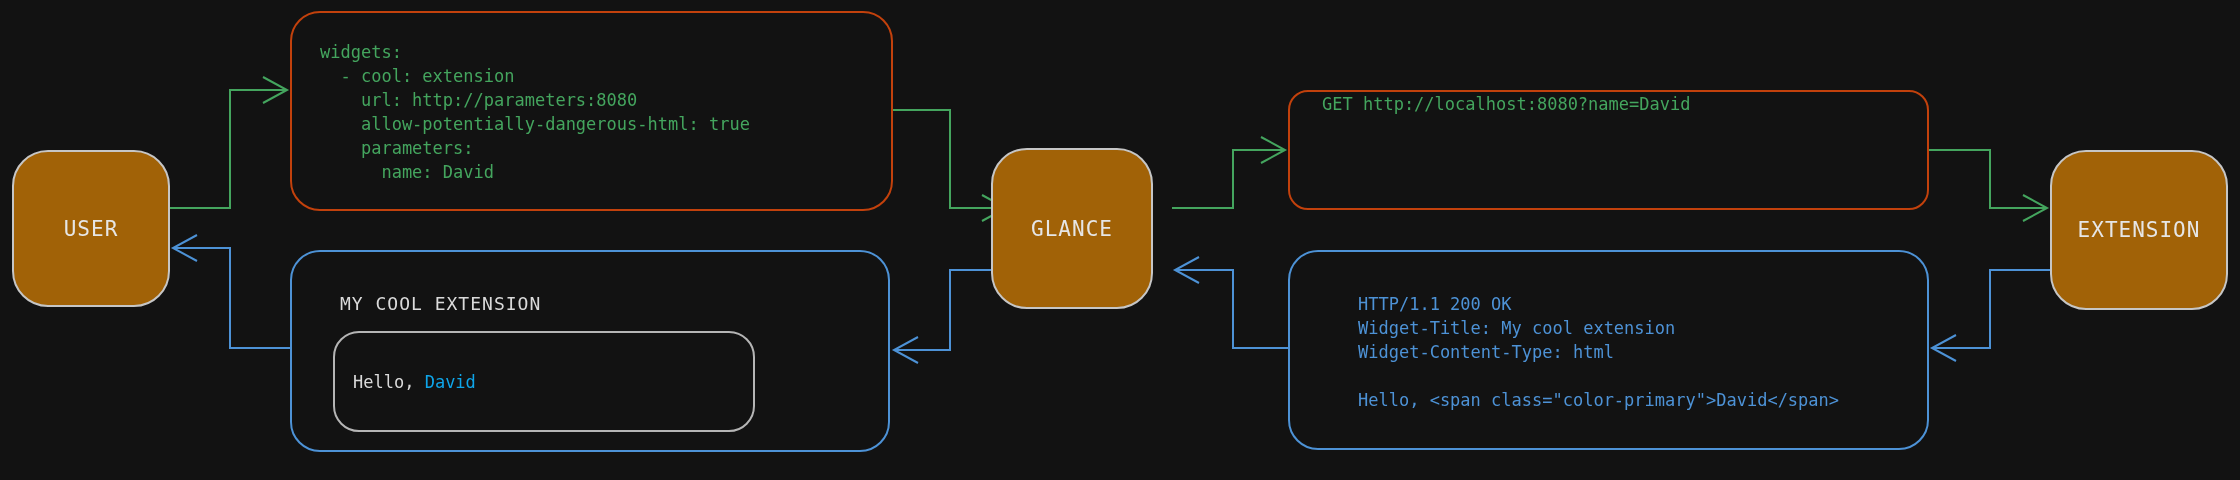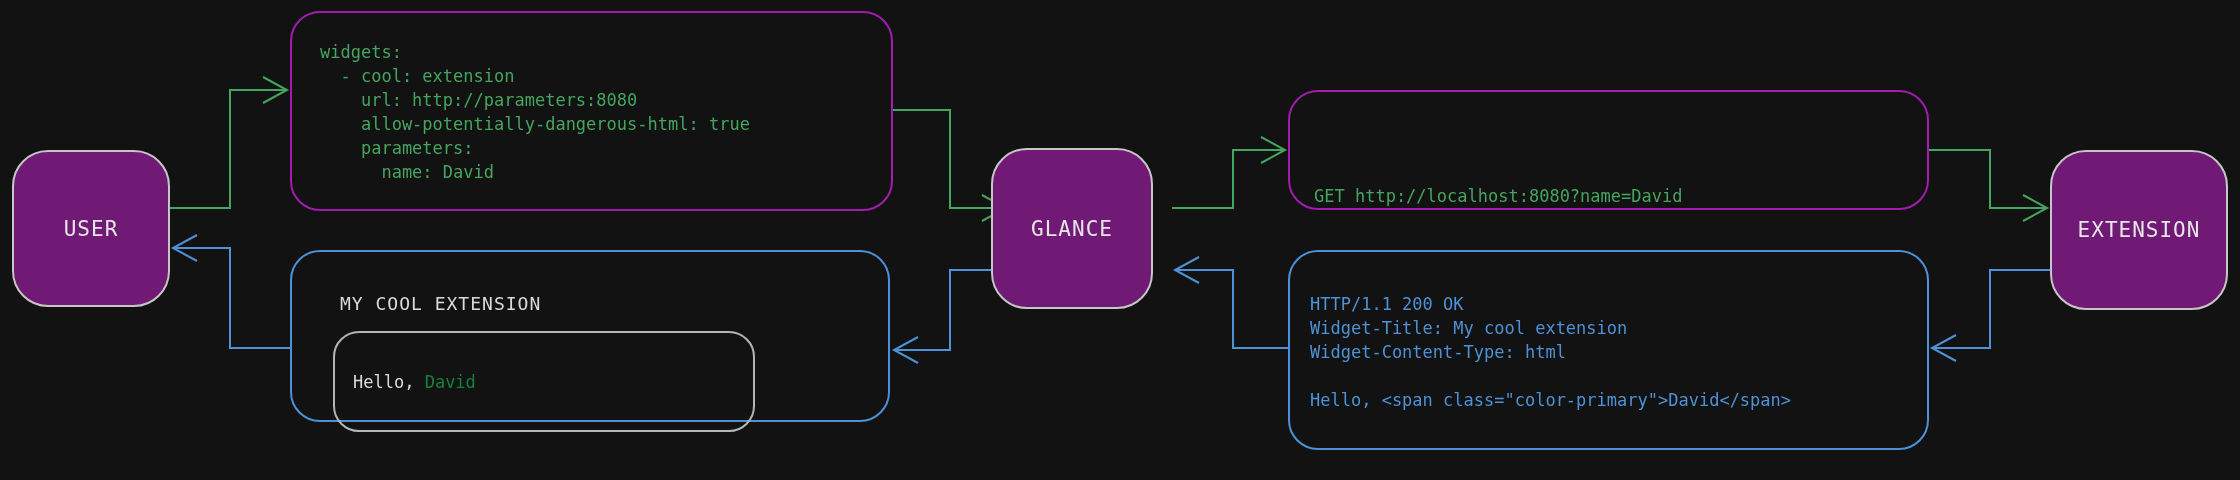--- a/index.html
+++ b/index.html
@@ -29,57 +29,58 @@
   .flow-blue  { stroke: #4d92d6; }
 
   .node {
     position: absolute;
     border: 2px solid #c6c6c6;
     border-radius: 36px;
     display: flex;
     align-items: center;
     justify-content: center;
     box-sizing: border-box;
-    background: #701a75;
+    background: #a16207;
   }
   .node-label {
     color: #e6e6e6;
     font-size: 21px;
     letter-spacing: 1px;
     white-space: pre;
   }
 
   .code-box {
     position: absolute;
     border-radius: 30px;
     box-sizing: border-box;
     background: #121212;
   }
-  .code-box.green-border { border: 2px solid #a21caf; }
+  .code-box.green-border { border: 2px solid #c2410c; }
   .code-box.blue-border  { border: 2px solid #4d92d6; }
 
   .code-line {
     white-space: pre;
     font-size: 17px;
     line-height: 24px;
     min-height: 24px;
   }
   .green-text { color: #44a55e; }
   .blue-text  { color: #4d92d6; }
   .white-text { color: #dadada; }
-  .orange-text { color: #15803d; text-align: center; }
+  .orange-text { color: #0ea5e9; text-align: center; }
 
   .config-box-content { padding: 27px 20px 0 28px; }
 
   .request-box {
     display: flex;
-    align-items: flex-end;
-    padding-left: 24px;
+    align-items: flex-start;
+    padding-left: 32px;
+    border-radius: 20px;
   }
-  .response-box-content { padding: 40px 20px 0 20px; }
+  .response-box-content { padding: 40px 20px 0 68px; }
 
   .preview-title-row { padding: 40px 20px 0 48px; }
   .preview-inner {
     position: absolute;
     left: 41px;
     top: 79px;
     width: 422px;
     height: 101px;
     border: 2px solid #b5b5b5;
     border-radius: 26px;
@@ -146,21 +147,21 @@
   <div class="code-box blue-border" style="left:1288px; top:250px; width:641px; height:200px;">
     <div class="response-box-content">
       <div class="code-line blue-text">HTTP/1.1 200 OK</div>
       <div class="code-line blue-text">Widget-Title: My cool extension</div>
       <div class="code-line blue-text">Widget-Content-Type: html</div>
       <div class="code-line blue-text"></div>
       <div class="code-line blue-text">Hello, &lt;span class="color-primary"&gt;David&lt;/span&gt;</div>
     </div>
   </div>
 
-  <div class="code-box blue-border" style="left:290px; top:250px; width:600px; height:172px;">
+  <div class="code-box blue-border" style="left:290px; top:250px; width:600px; height:202px;">
     <div class="preview-title-row">
       <div class="code-line white-text" style="font-size:18px; letter-spacing:1px;">MY COOL EXTENSION</div>
     </div>
     <div class="preview-inner">
       <div class="greeting"><span class="white-text">Hello, </span><span class="orange-text">David</span></div>
     </div>
   </div>
 
 </div>
 

